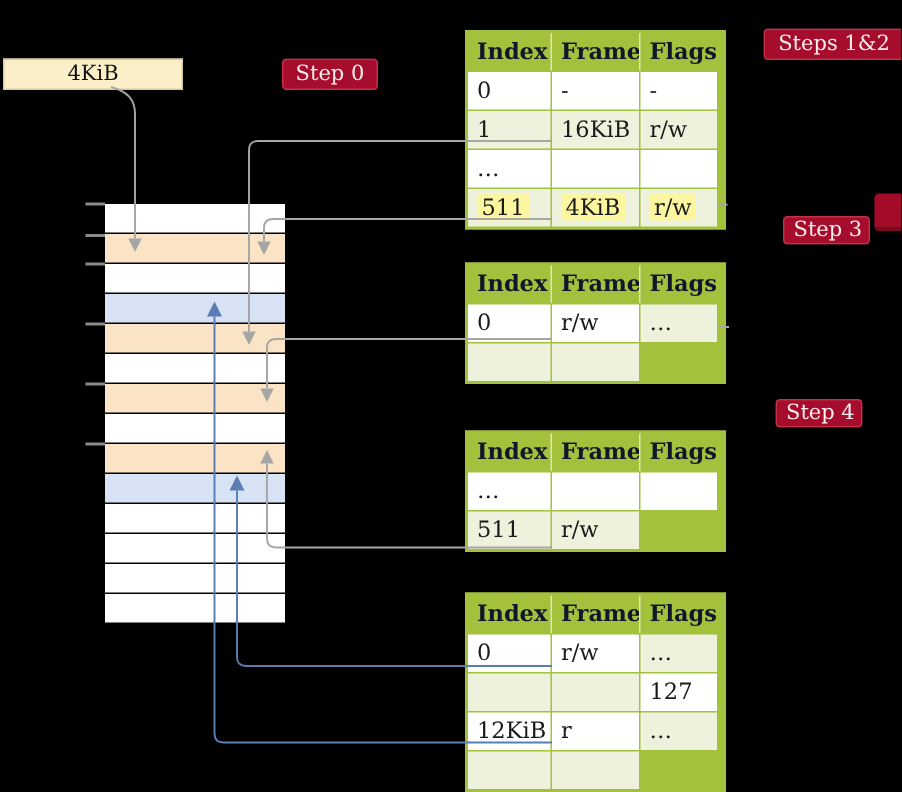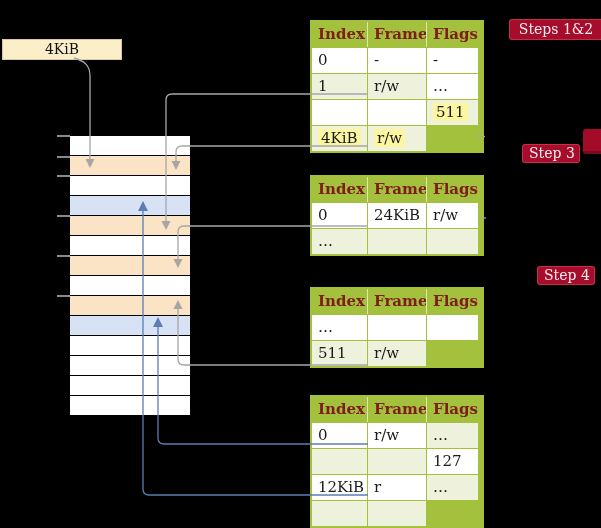--- a/index.html
+++ b/index.html
@@ -15,28 +15,28 @@
   
   #sizebox{position:absolute;left:2px;top:39px;width:118px;height:19px;background:#fbefc9;
            border:1px solid #d9c99c;color:#111;font-size:14px;line-height:19px;text-align:center;}
   
   .badge{position:absolute;background:#a60c2b;color:#f7eded;font-size:14px;
          border:1px solid rgba(255,120,130,0.35);border-radius:3px;text-align:center;
          white-space:nowrap;padding:0 6px;}
   #badge-step0{left:188px;top:39px;height:19px;line-height:19px;width:50px;}
   #badge-steps12{left:509px;top:19px;height:19px;line-height:19px;width:80px;}
   #badge-step3{left:522px;top:144px;height:17px;line-height:17px;width:44px;}
-  #badge-step4{left:537px;top:266px;height:17px;line-height:17px;width:44px;}
+  #badge-step4{left:517px;top:266px;height:17px;line-height:17px;width:44px;}
   #edge-red{position:absolute;left:583px;top:129px;width:22px;height:22px;background:#a30b29;
             border-radius:3px 0 0 3px;border-bottom:3px solid #7c0a1f;}
   
   .ptable{position:absolute;left:310px;width:170px;display:grid;
           grid-template-columns:55px 58px 51px;gap:1px;background:#a3c13c;
           border:2px solid #a3c13c;}
-  .ptable .h{background:#a3c13c;color:#7f1d1d;font-weight:bold;font-size:15px;
+  .ptable .h{background:#a3c13c;color:#0f172a;font-weight:bold;font-size:15px;
              line-height:25px;height:25px;padding-left:6px;border-left:1px solid #dbe8ae;margin-left:-1px;}
   .ptable .h:first-child{border-left:none;margin-left:0;}
   .ptable .c{font-size:15px;line-height:25px;height:25px;padding-left:6px;color:#1a1a1a;}
   .ptable .c.w{background:#ffffff;}
   .ptable .c.g{background:#eef2dd;}
   .hl{background:#fdf6a1;padding:0 3px;}
   #ptable1{top:20px;}  #ptable2{top:175px;}  #ptable3{top:287px;}  #ptable4{top:395px;}
   
   #wires{position:absolute;left:0;top:0;pointer-events:none;}
 </style>
@@ -65,48 +65,49 @@
       <div class="tick" style="top: 135px;"></div>
       <div class="tick" style="top: 156px;"></div>
       <div class="tick" style="top: 175px;"></div>
       <div class="tick" style="top: 215px;"></div>
       <div class="tick" style="top: 255px;"></div>
       <div class="tick" style="top: 295px;"></div>
     </div>
 
   <div id="sizebox">4KiB</div>
 
+  <div class="badge" id="badge-step0">Step 0</div>
   <div class="badge" id="badge-steps12">Steps 1&amp;2</div>
   <div class="badge" id="badge-step3">Step 3</div>
   <div class="badge" id="badge-step4">Step 4</div>
   <div id="edge-red"></div>
 
   <div class="ptable" id="ptable1">
     <div class="h">Index</div>
     <div class="h">Frame</div>
     <div class="h">Flags</div>
     <div class="c w">0</div>
     <div class="c w">-</div>
     <div class="c w">-</div>
     <div class="c g">1</div>
+    <div class="c g">16KiB</div>
     <div class="c g">r/w</div>
     <div class="c w">…</div>
     <div class="c w"></div>
     <div class="c w"></div>
     <div class="c g"><span class="hl">511</span></div>
     <div class="c g"><span class="hl">4KiB</span></div>
     <div class="c g"><span class="hl">r/w</span></div>
   </div>
 
   <div class="ptable" id="ptable2">
     <div class="h">Index</div>
     <div class="h">Frame</div>
     <div class="h">Flags</div>
     <div class="c w">0</div>
-    <div class="c w">24KiB</div>
     <div class="c w">r/w</div>
     <div class="c g">…</div>
     <div class="c g"></div>
     <div class="c g"></div>
   </div>
 
   <div class="ptable" id="ptable3">
     <div class="h">Index</div>
     <div class="h">Frame</div>
     <div class="h">Flags</div>

